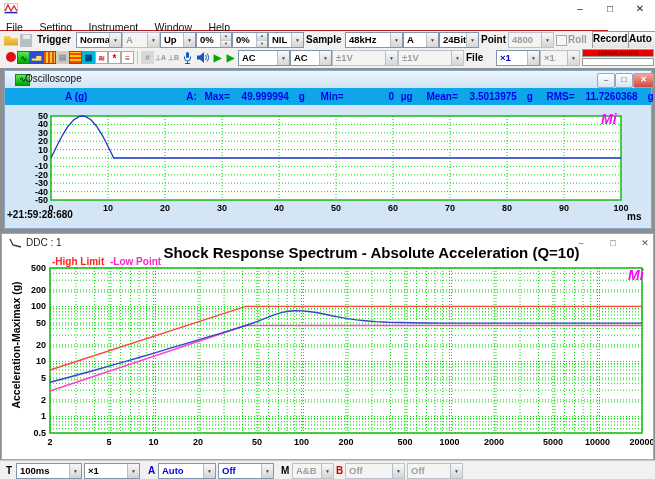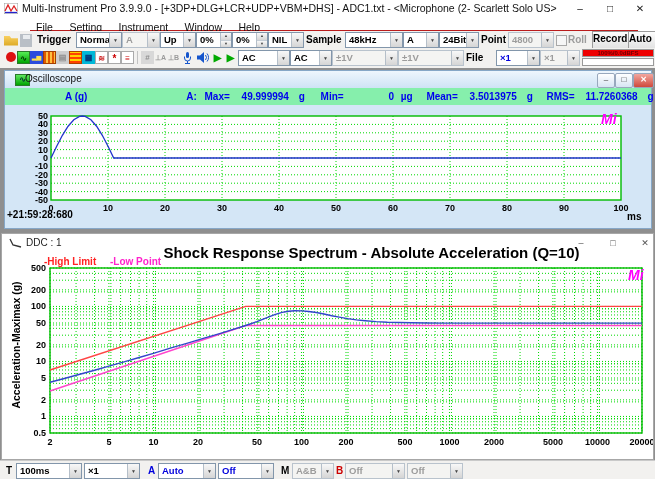--- a/index.html
+++ b/index.html
@@ -4,21 +4,21 @@
 <style>
   html,body{margin:0;padding:0;background:#666;}
   #screen{position:relative;width:655px;height:479px;background:#fff;overflow:hidden;
           font-family:"Liberation Sans",sans-serif;-webkit-font-smoothing:none;}
   
   #titlebar{position:absolute;left:0;top:0;width:655px;height:17px;background:#ffffff;}
   #titlebar .ttext{position:absolute;left:22px;top:2px;font-size:10.5px;color:#111;white-space:nowrap;}
   #app-icon{position:absolute;left:4px;top:3px;}
   .winctl{position:absolute;top:0;width:28px;height:17px;text-align:center;font-size:10px;line-height:17px;color:#222;}
   
-  #menubar{position:absolute;left:0;top:17px;width:608px;height:13px;background:#fff;border-bottom:4px solid #b91c1c;margin-left:30px;}
+  #menubar{position:absolute;left:0;top:17px;width:608px;height:13px;background:#fff;border-bottom:4px solid #b91c1c;}
   .menu-item{display:inline-block;padding:0 6px;font-size:10.5px;line-height:13px;color:#111;}
   .menu-item::first-letter{text-decoration:underline;}
   
   #toolbar1{position:absolute;left:0;top:31px;width:655px;height:17px;background:#f2f1ef;}
   #toolbar2{position:absolute;left:0;top:48px;width:655px;height:20px;background:#f2f1ef;border-bottom:1px solid #c9c9c9;}
   .tlabel{position:absolute;top:3px;font-size:10px;font-weight:bold;color:#000;white-space:nowrap;}
   .combo{position:absolute;top:1px;height:14px;background:#fff;border:1px solid #8296ab;display:flex;align-items:stretch;overflow:hidden;}
   .combo .ct{flex:1;font-size:9.5px;font-weight:bold;line-height:13px;padding:0 3px;color:#000;white-space:nowrap;overflow:hidden;}
   .combo .cb{width:11px;background:linear-gradient(#f8f8f8,#d5d5d5);border-left:1px solid #b5bfc9;
              font-size:5px;color:#444;display:flex;align-items:center;justify-content:center;}
@@ -43,21 +43,21 @@
   #mdi{position:absolute;left:0;top:68px;width:655px;height:392px;background:#8f8f8f;}
   
   #osc-window{position:absolute;left:4px;top:2px;width:648px;height:159px;background:#d4e6f6;border:1px solid #86a7c7;box-sizing:border-box;}
   #osc-titlebar{position:absolute;left:0;top:0;width:100%;height:17px;background:linear-gradient(#eef6fd,#cfe3f5);}
   #osc-titlebar .wtitle{position:absolute;left:20px;top:2px;font-size:10px;color:#111;}
   .osc-ticon{position:absolute;left:10px;top:3px;width:13px;height:10px;background:linear-gradient(#5fe85f,#00a400);
              border:1px solid #2a7a2a;color:#033;font-size:8px;line-height:9px;text-align:center;font-weight:bold;}
   .win7btn{position:absolute;top:2px;width:16px;height:13px;border:1px solid #98a8bd;border-radius:2px;
            background:linear-gradient(#ffffff,#d7e5f4);color:#333;font-size:8px;line-height:11px;text-align:center;}
   .win7btn.close{width:19px;background:linear-gradient(#f3a79e,#cf4a3c);color:#fff;font-weight:bold;}
-  #osc-readout{position:absolute;left:0;top:17px;width:100%;height:17px;background:#86efac;
+  #osc-readout{position:absolute;left:0;top:17px;width:100%;height:17px;background:#0ea5e9;
                color:#0000ee;font-size:10px;font-weight:bold;line-height:17px;white-space:nowrap;}
   #osc-readout span{display:inline-block;}
   #osc-svg{position:absolute;left:0;top:34px;}
   .overlay{position:absolute;font-size:10px;font-weight:bold;color:#000;white-space:nowrap;}
   .watermark{color:#ff00ff;font-size:14px;font-weight:bold;font-style:italic;}
   
   #ddc-window{position:absolute;left:1px;top:165px;width:653px;height:227px;background:#ffffff;border:1px solid #a7a7a7;box-sizing:border-box;}
   #ddc-titlebar{position:absolute;left:0;top:0;width:100%;height:18px;background:#ffffff;}
   #ddc-titlebar .wtitle{position:absolute;left:24px;top:3px;font-size:10px;color:#222;}
   .flatbtn{position:absolute;top:2px;width:22px;height:14px;text-align:center;font-size:9px;line-height:14px;color:#555;}
@@ -82,21 +82,20 @@
 <body>
 
 <div id="screen">
 
   <div id="titlebar">
     <svg id="app-icon" width="14" height="11" viewBox="0 0 14 11">
       <rect x="0" y="0" width="14" height="11" fill="#fff" stroke="#999"></rect>
       <polyline points="1,8 4,2 7,8 10,3 13,8" fill="none" stroke="#d22" stroke-width="1.3"></polyline>
       <line x1="1" y1="9.5" x2="13" y2="9.5" stroke="#22c" stroke-width="1.3"></line>
     </svg>
-    <span class="ttext">Multi-Instrument Pro 3.9.9.0   -   [+3DP+DLG+LCR+UDP+VBM+DHS]   -   ADC1.txt   -   &lt;Microphone (2- Scarlett Solo US&gt;</span>
     <span class="winctl" style="left:566px">–</span>
     <span class="winctl" style="left:596px">□</span>
     <span class="winctl" style="left:626px">✕</span>
   </div>
 
   <div id="menubar">
     <span class="menu-item">File</span>
     <span class="menu-item">Setting</span>
     <span class="menu-item">Instrument</span>
     <span class="menu-item">Window</span>
@@ -305,21 +304,21 @@
       <div id="ddc-titlebar">
         <svg style="position:absolute;left:7px;top:3px" width="13" height="12" viewBox="0 0 13 12">
           <polyline points="1,2 4,8 12,10" fill="none" stroke="#333" stroke-width="1.3"></polyline>
         </svg>
         <span class="wtitle">DDC : 1</span>
         <span class="flatbtn" style="left:568px">–</span>
         <span class="flatbtn" style="left:600px">□</span>
         <span class="flatbtn" style="left:632px">✕</span>
       </div>
       <div id="srs-title">Shock Response Spectrum  - Absolute Acceleration (Q=10)</div>
-      <span class="legend-item" style="left: 42px; color: rgb(255, 34, 34);">-High Limit</span>
+      <span class="legend-item" style="left: 50px; color: rgb(255, 34, 34);">-High Limit</span>
       <span class="legend-item" style="left: 108px; color: rgb(255, 34, 204);">-Low Point</span>
       <div id="srs-ylabel">Acceleration-Maximax (g)</div>
       <svg id="srs-svg" width="651" height="196">
           <rect x="48" y="5" width="592" height="165" fill="#ffffff"></rect>
           <line x1="48" y1="5" x2="48" y2="170" stroke="#00d900" stroke-width="1" stroke-dasharray="1,2"></line>
           <line x1="74.06150634024083" y1="5" x2="74.06150634024083" y2="170" stroke="#00d900" stroke-width="1" stroke-dasharray="1,2"></line>
           <line x1="92.55243935826923" y1="5" x2="92.55243935826923" y2="170" stroke="#00d900" stroke-width="1" stroke-dasharray="1,2"></line>
           <line x1="106.89512128346158" y1="5" x2="106.89512128346158" y2="170" stroke="#00d900" stroke-width="1" stroke-dasharray="1,2"></line>
           <line x1="108.89512128346158" y1="5" x2="108.89512128346158" y2="170" stroke="#00d900" stroke-width="1" stroke-dasharray="1,2"></line>
           <line x1="118.61394569851004" y1="5" x2="118.61394569851004" y2="170" stroke="#00d900" stroke-width="1" stroke-dasharray="1,2"></line>

